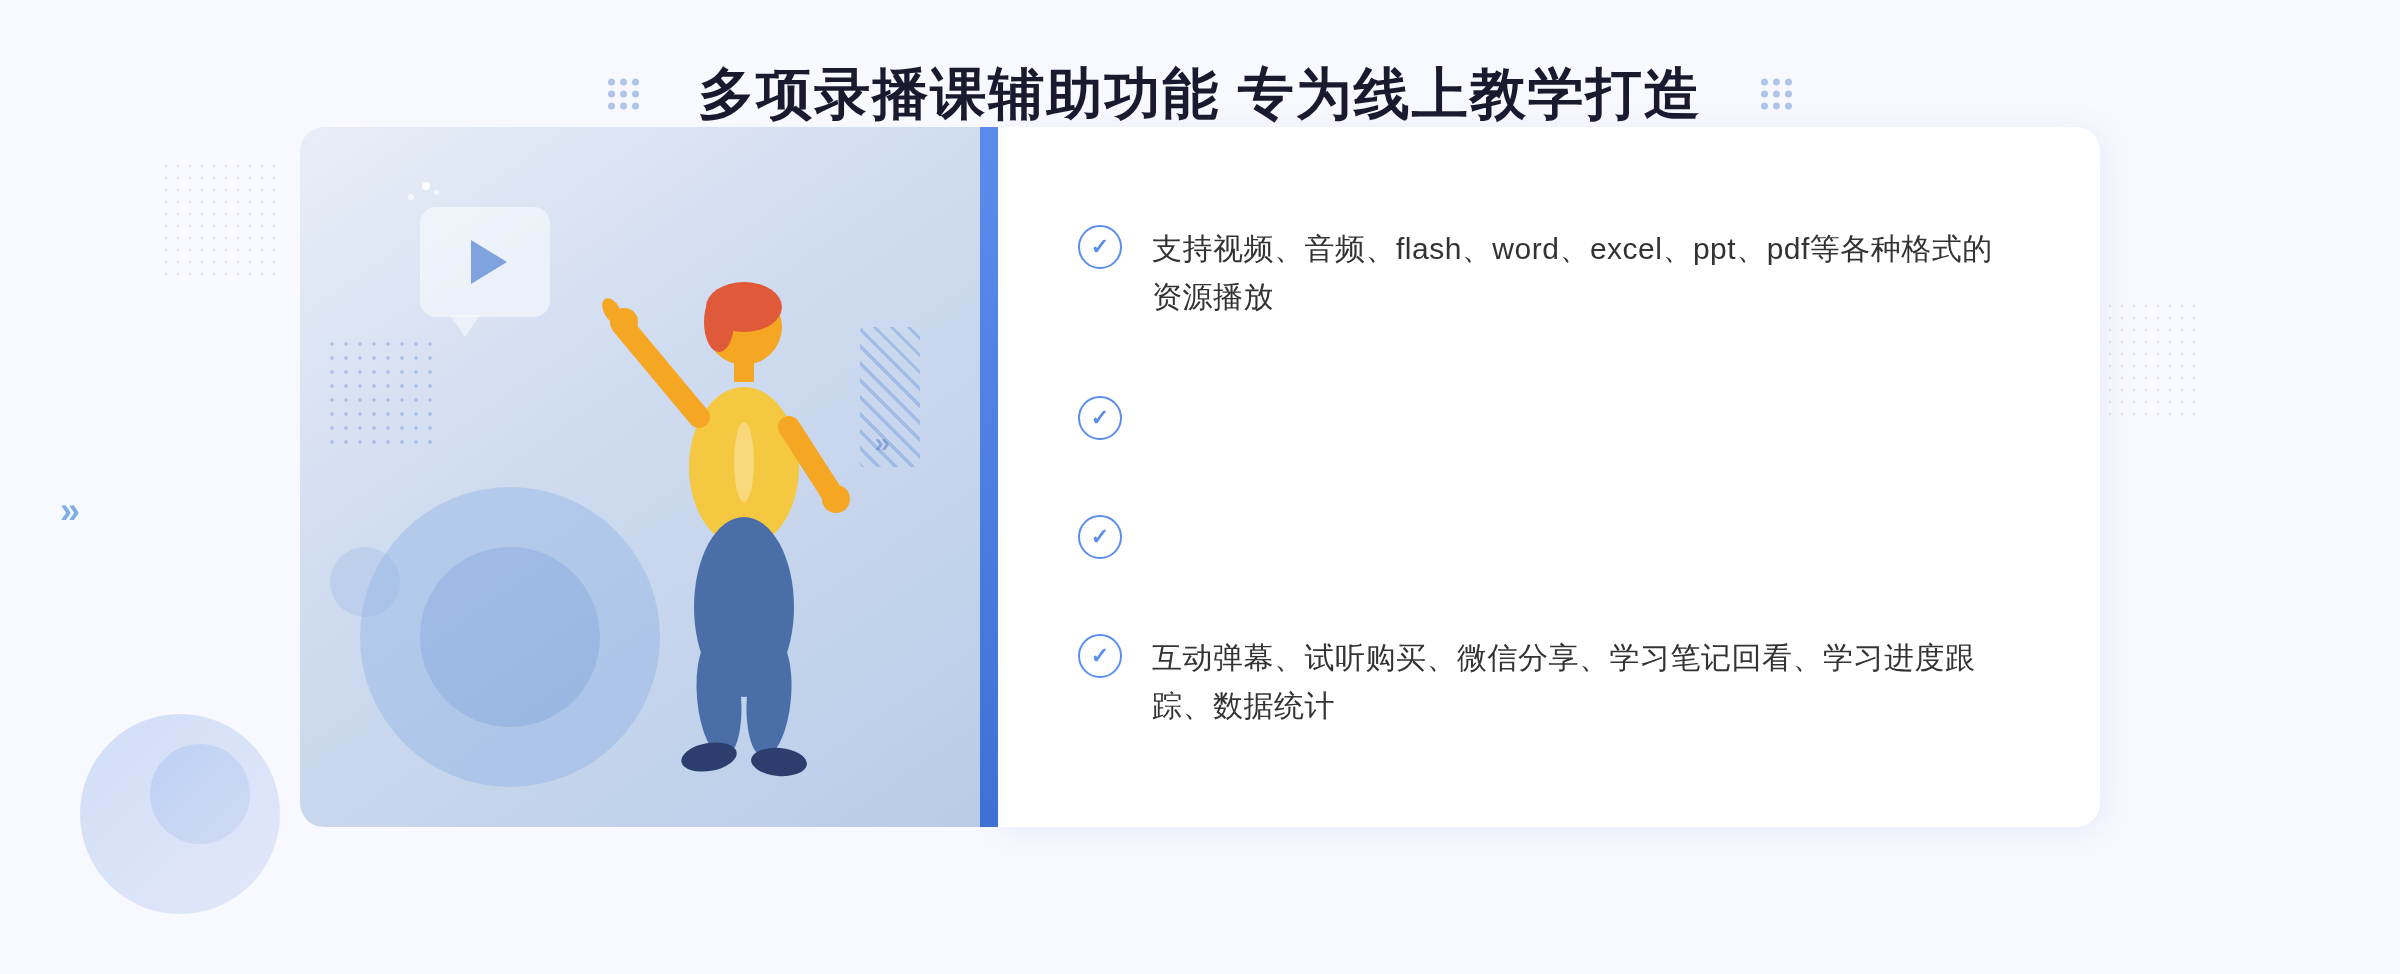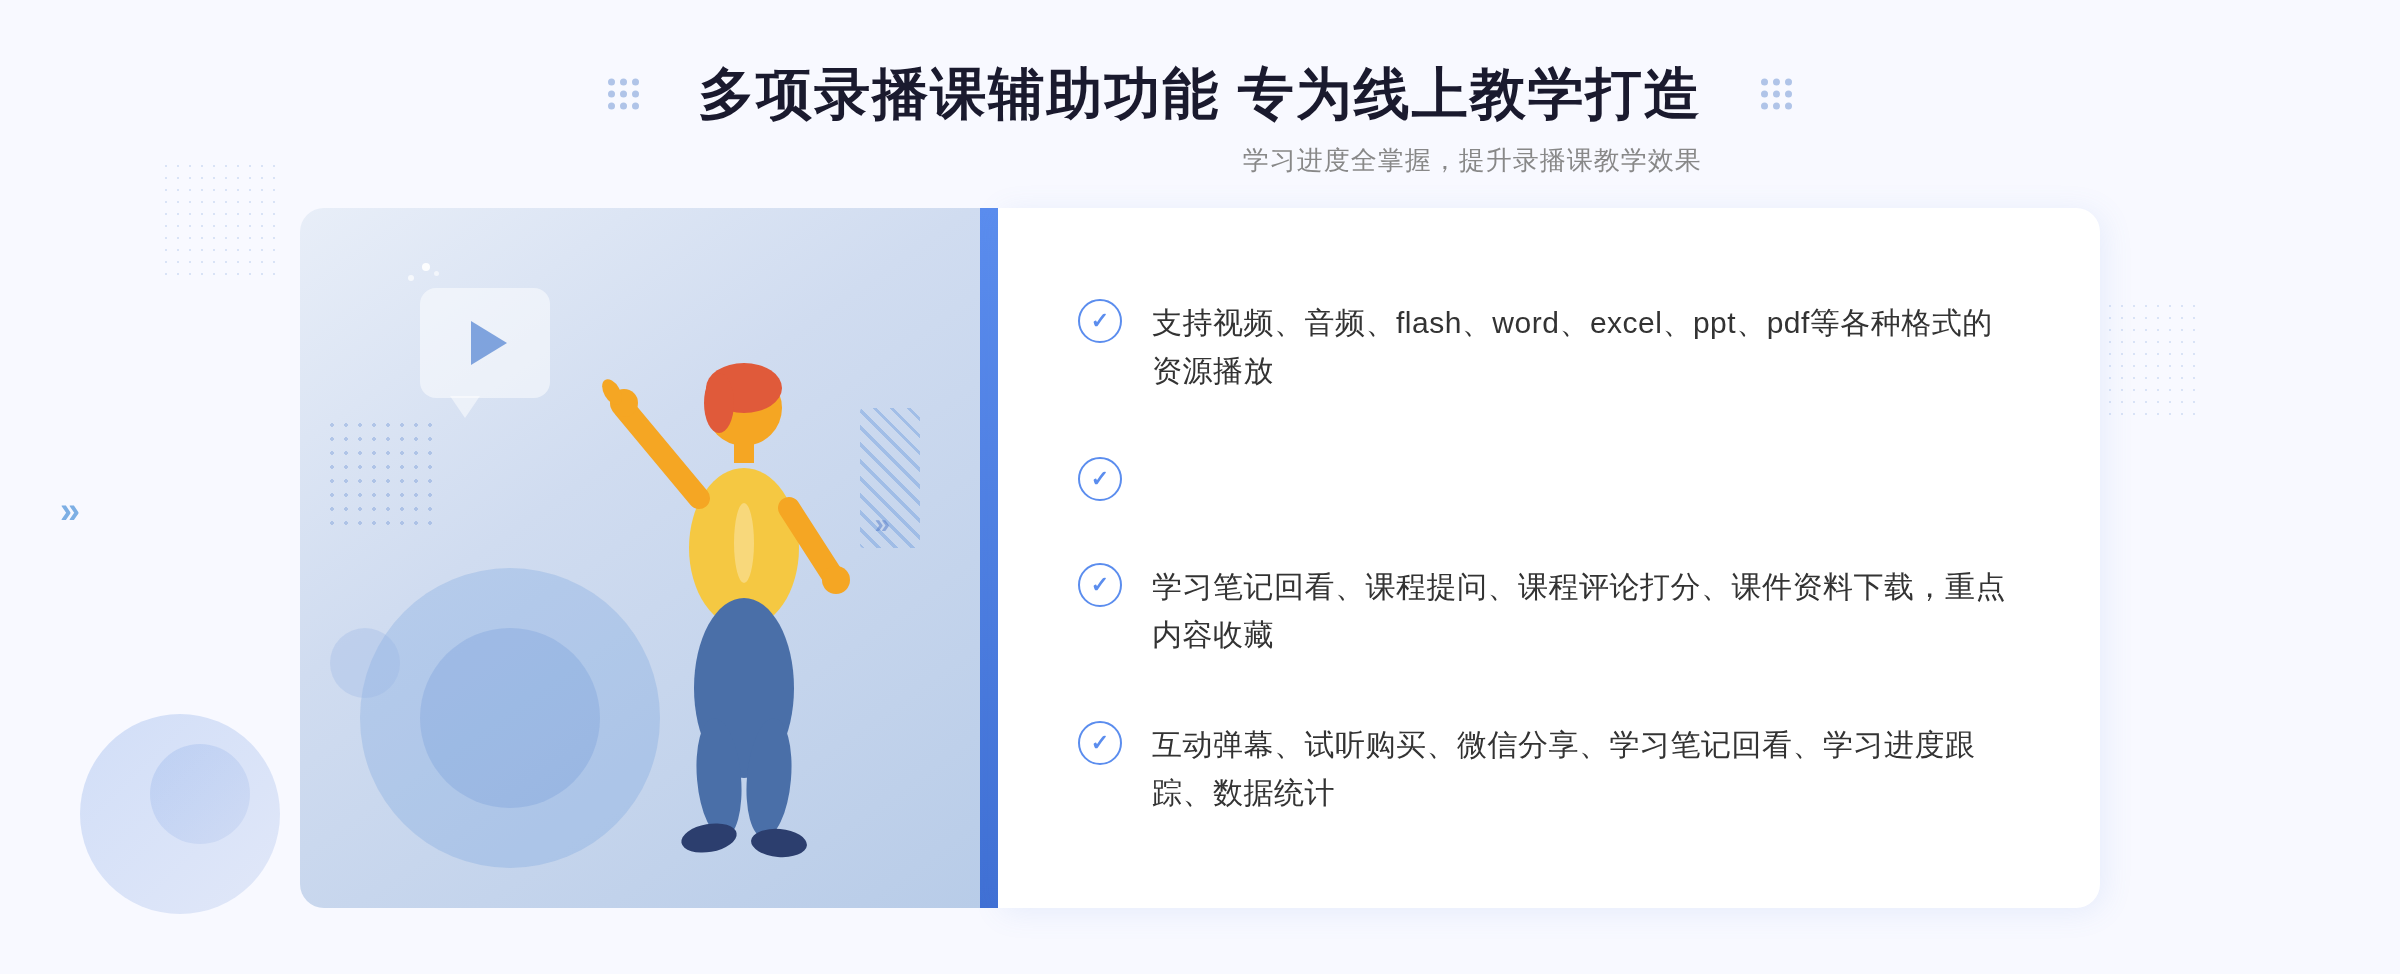--- a/index.html
+++ b/index.html
@@ -53,23 +53,22 @@
       left: 60px;
       top: 490px;
       color: #4a90d9;
       font-size: 36px;
       opacity: 0.7;
       font-weight: bold;
     }
 
     
     .header-section {
-      text-align: right;
+      text-align: left;
       padding-top: 60px;
-      padding-bottom: 30px;
       position: relative;
     }
 
     .header-dot {
       width: 7px;
       height: 7px;
       background: #b0c4e8;
       border-radius: 50%;
     }
 
@@ -287,21 +286,20 @@
             <div class="header-dot"></div>
           <div class="header-dot"></div>
             <div class="header-dot"></div>
             <div class="header-dot"></div>
           <div class="header-dot"></div>
             <div class="header-dot"></div>
             <div class="header-dot"></div>
         </div>
       </div>
     </div>
-    <p class="sub-title">学习进度全掌握，提升录播课教学效果</p>
   </div>
 
   <div class="main-content">
 
     <div class="illustration-panel">
 
       <div style="position: absolute; top: 220px; left: 30px; opacity: 0.5;">
         <div style="display: grid; grid-template-columns: repeat(8, 10px); grid-template-rows: repeat(8, 10px); gap: 8px;">
           
         </div>
@@ -414,21 +412,20 @@
       <div class="feature-item">
         <div class="check-circle">
           <span class="check-mark">✓</span>
         </div>
       </div>
 
       <div class="feature-item">
         <div class="check-circle">
           <span class="check-mark">✓</span>
         </div>
-        <p class="feature-text">学习笔记回看、课程提问、课程评论打分、课件资料下载，重点内容收藏</p>
       </div>
 
       <div class="feature-item">
         <div class="check-circle">
           <span class="check-mark">✓</span>
         </div>
         <p class="feature-text">互动弹幕、试听购买、微信分享、学习笔记回看、学习进度跟踪、数据统计</p>
       </div>
 
     </div>

